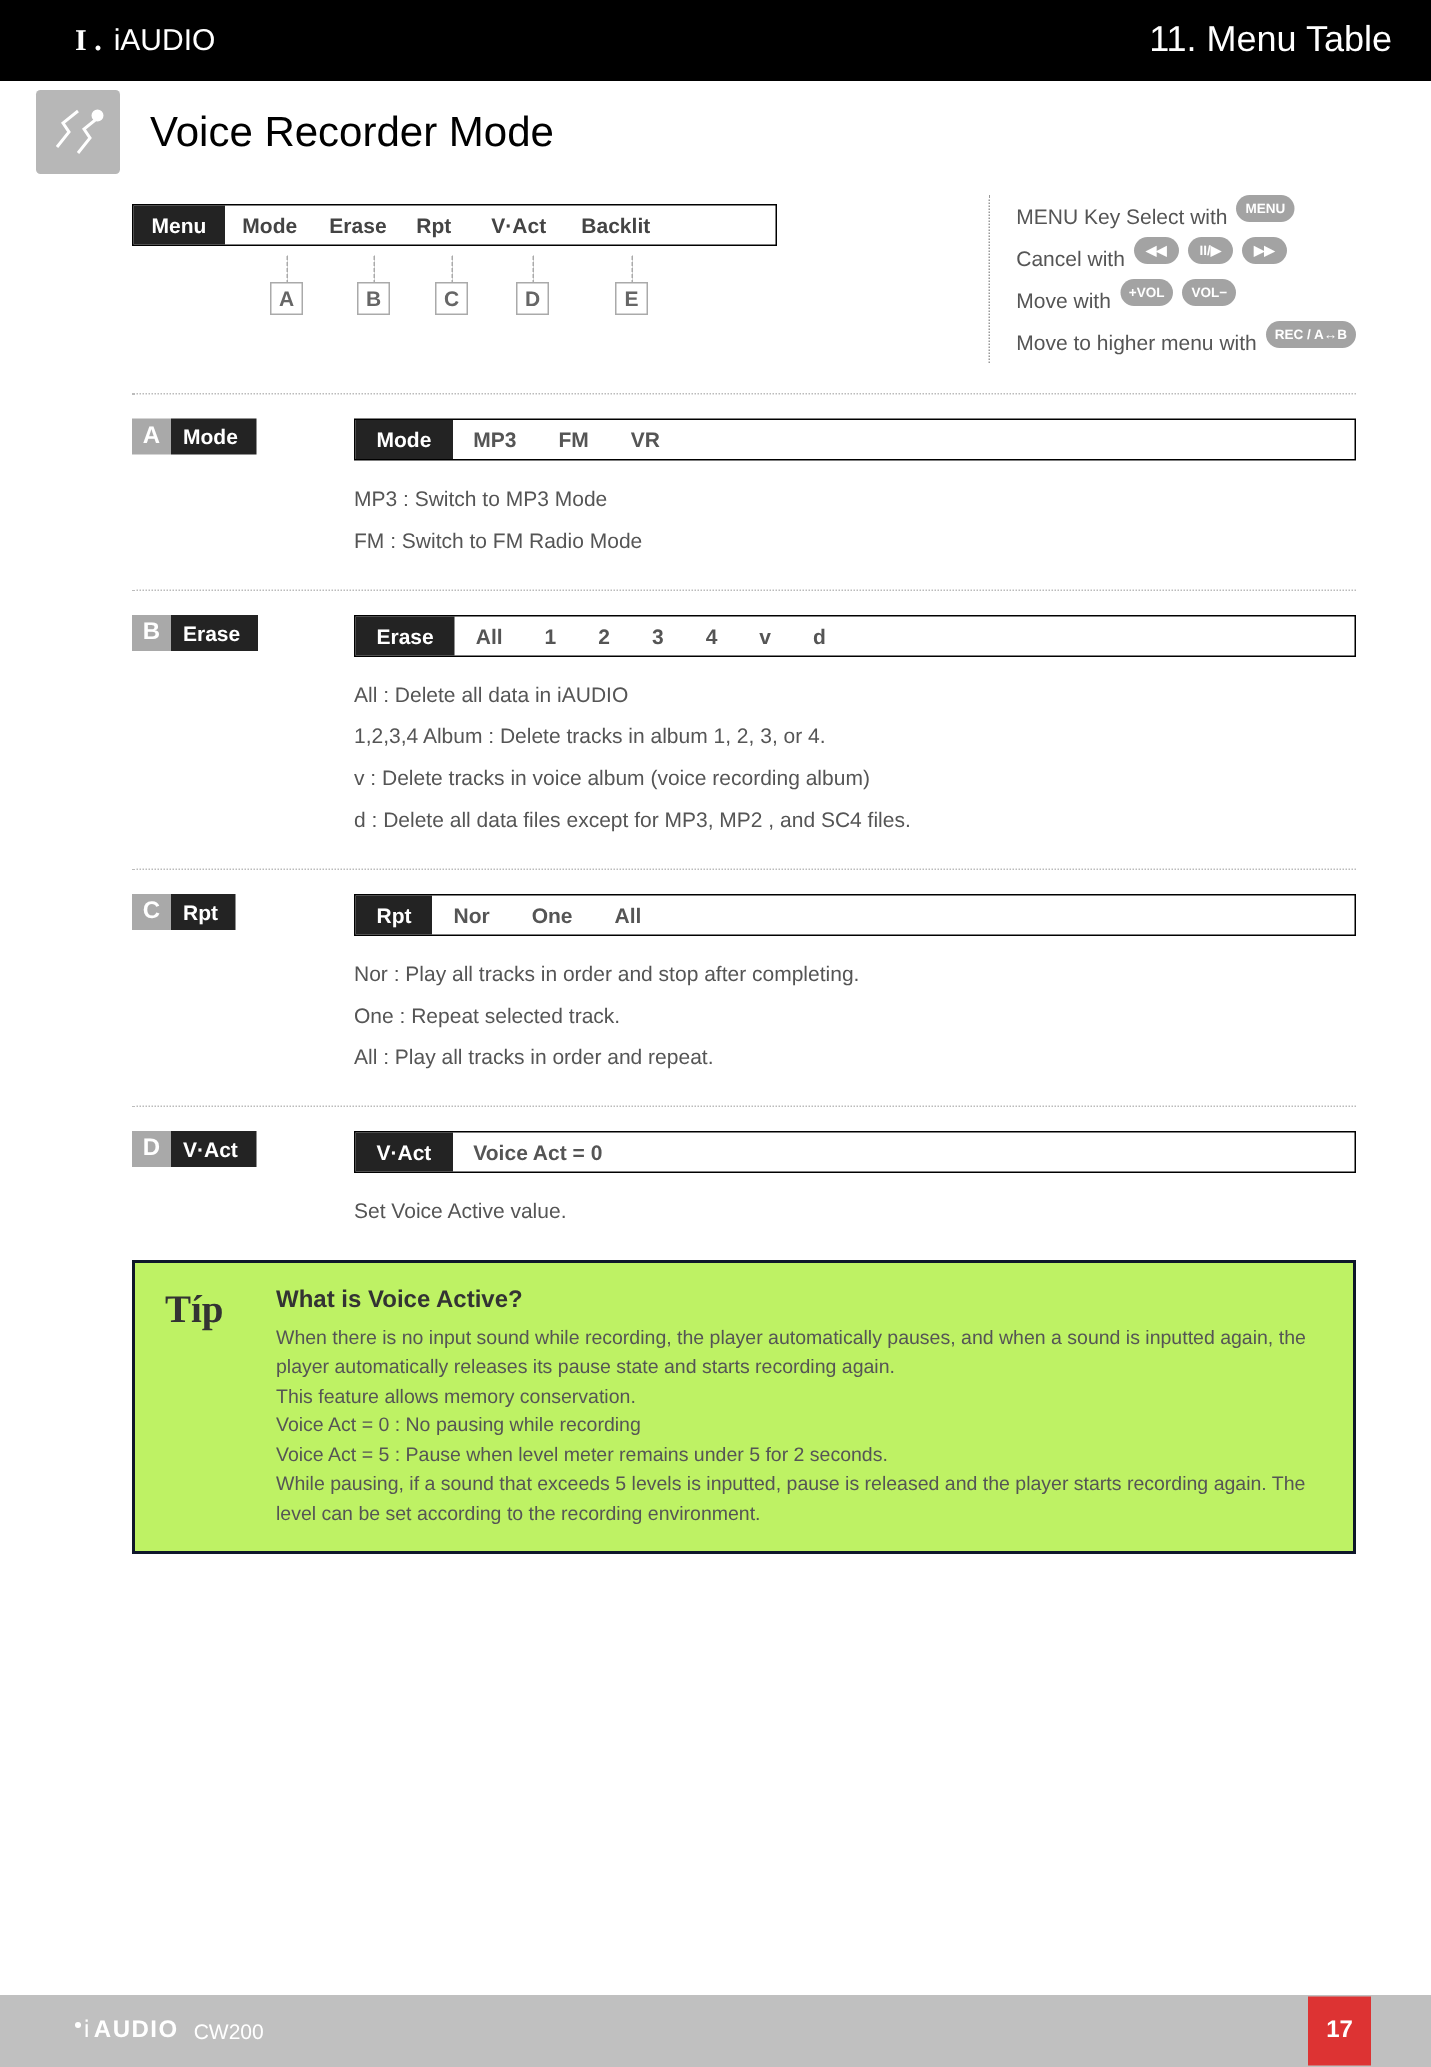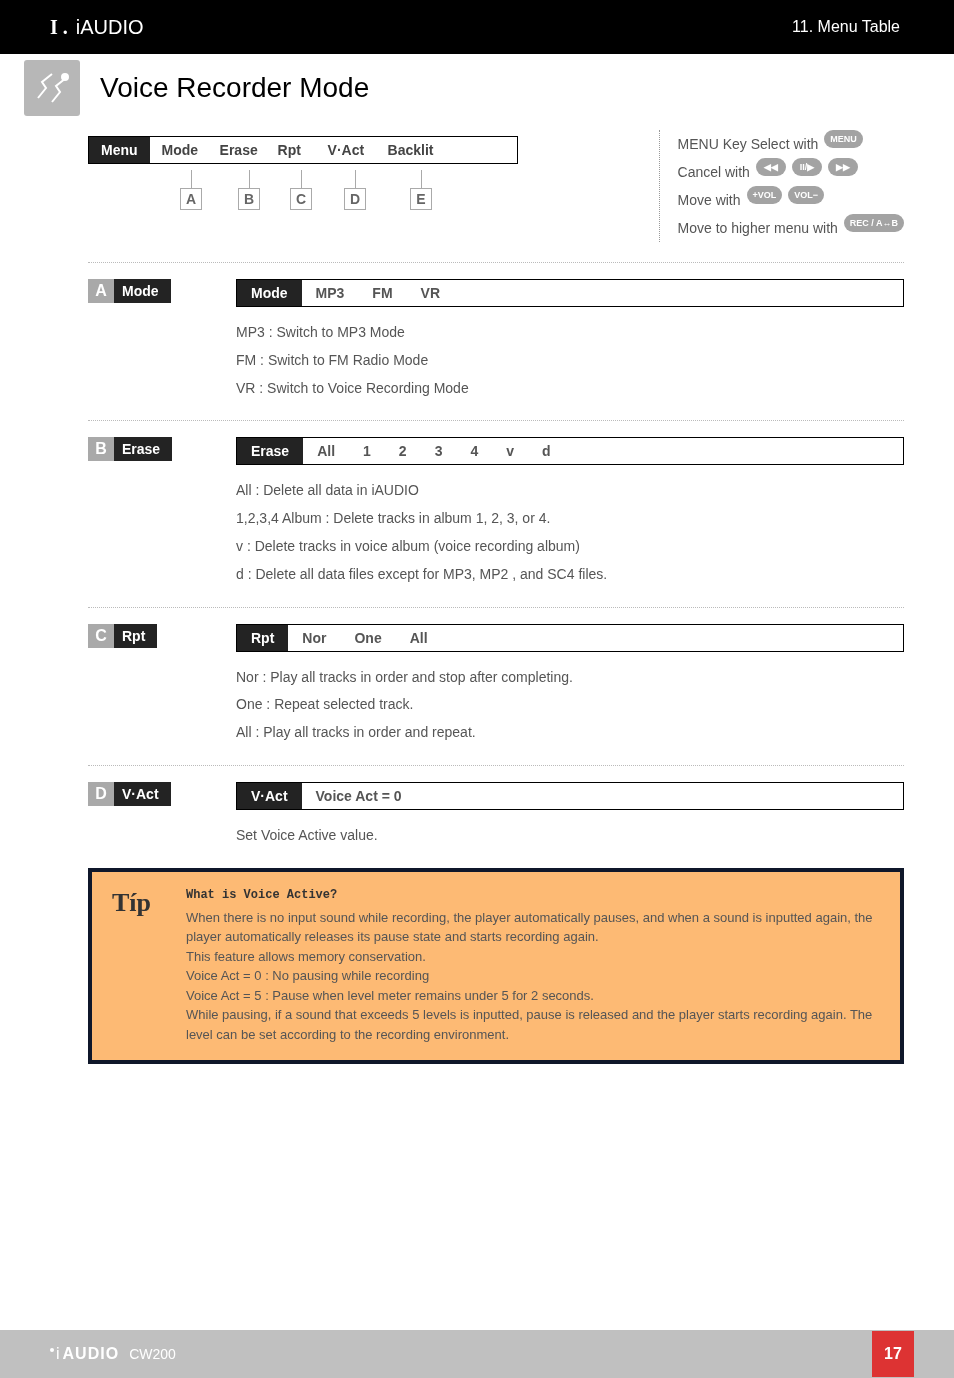--- a/index.html
+++ b/index.html
@@ -25,22 +25,22 @@
     font-weight: normal;
   }
   .topbar-left .roman { font-family: 'Times New Roman', serif; font-weight: bold; margin-right: 8px; }
   .topbar-right {
     background: #000;
     color: #fff;
     flex: 1;
     display: flex;
     align-items: center;
     justify-content: flex-end;
-    padding-right: 54px;
-    font-size: 16px;
+    padding-right: 26px;
+    font-size: 24px;
   }
   .mode-header {
     display: flex;
     align-items: center;
     padding: 0 0 0 24px;
     margin-top: -36px;
     margin-bottom: 20px;
   }
   .mode-icon {
     width: 56px;
@@ -191,42 +191,41 @@
     color: #555;
   }
   .option-bar .ocell.dark { background: #232323; color: #fff; }
   .desc {
     font-size: 14px;
     color: #555;
     line-height: 1.7;
     margin-bottom: 4px;
   }
   .tip-box {
-    border: 4px solid #0f172a;
-    background: #fdba74;
+    border: 2px solid #0f172a;
+    background: #bef264;
     padding: 16px 20px;
     display: flex;
     gap: 20px;
     margin-top: 16px;
   }
   .tip-label {
     font-family: 'Times New Roman', serif;
     font-weight: bold;
     font-size: 26px;
     color: #333;
     position: relative;
     min-width: 54px;
   }
   .tip-body { flex: 1; }
   .tip-body h4 {
-    font-size: 12px;
+    font-size: 16px;
     font-weight: bold;
     margin-bottom: 6px;
     color: #333;
-    font-family: Liberation Mono, monospace;
   }
   .tip-body p {
     font-size: 13px;
     color: #555;
     line-height: 1.5;
   }
   .footer {
     position: absolute;
     bottom: 0;
     left: 0;
@@ -356,21 +355,20 @@
     </div>
     <div class="section-body">
       <div class="option-bar">
         <div class="ocell dark">Mode</div>
         <div class="ocell">MP3</div>
         <div class="ocell">FM</div>
         <div class="ocell">VR</div>
       </div>
       <div class="desc">MP3 : Switch to MP3 Mode</div>
       <div class="desc">FM : Switch to FM Radio Mode</div>
-      <div class="desc">VR : Switch to Voice Recording Mode</div>
     </div>
   </div>
 
   <hr class="dotted-sep">
 
   <div class="section">
     <div class="section-label">
       <div class="letter-badge">B</div>
       <div class="label-badge">Erase</div>
     </div>

